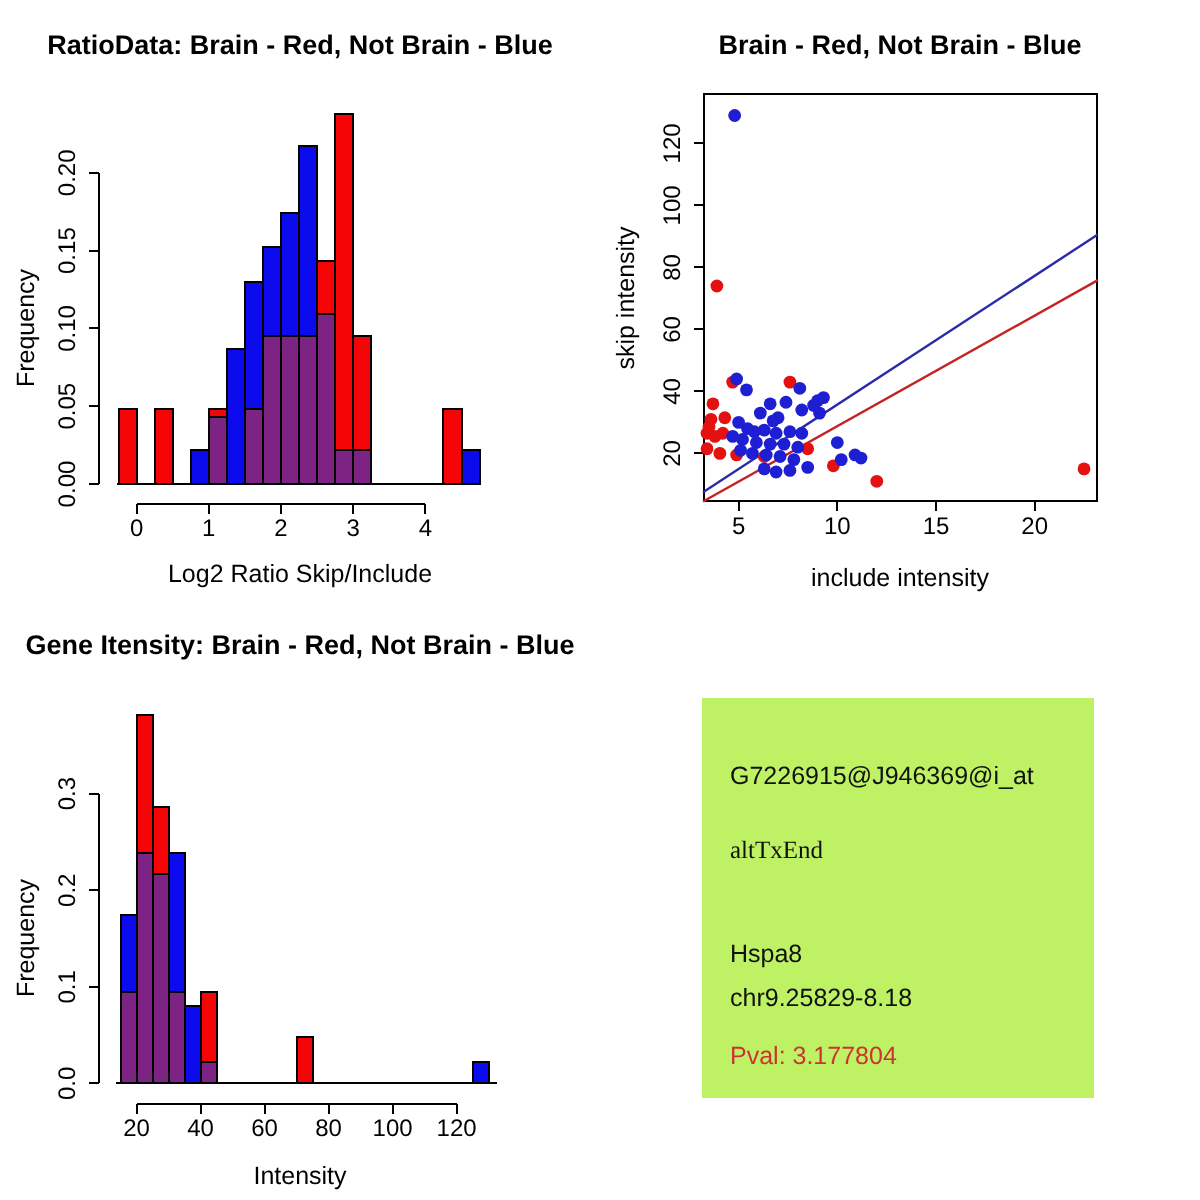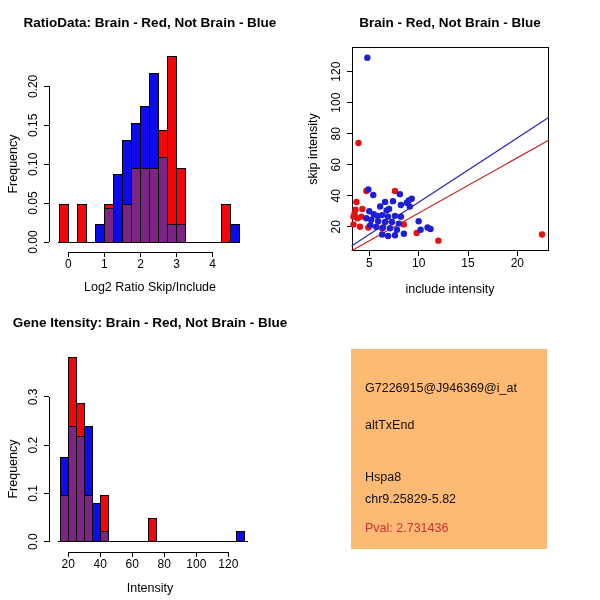--- a/index.html
+++ b/index.html
@@ -203,20 +203,20 @@
         <line x1="196.3" y1="552" x2="196.3" y2="557" stroke="#000" stroke-width="1" shape-rendering="crispEdges"></line>
         <text x="196.3" y="568" text-anchor="middle" font-size="12">100</text>
         <line x1="228.3" y1="552" x2="228.3" y2="557" stroke="#000" stroke-width="1" shape-rendering="crispEdges"></line>
         <text x="228.3" y="568" text-anchor="middle" font-size="12">120</text>
         <text x="150" y="327" text-anchor="middle" font-size="13.5" font-weight="bold">Gene Itensity: Brain - Red, Not Brain - Blue</text>
         <text x="150" y="592" text-anchor="middle" font-size="12.5">Intensity</text>
         <text x="17" y="469" text-anchor="middle" font-size="12.5" transform="rotate(-90 17 469)">Frequency</text>
       </g>
     </svg>
 
-  <div class="info-panel" style="background: #fdba74;">
+  <div class="info-panel" style="background: #bef264;">
     <div class="info-line l1" style="color: rgb(17, 17, 17);">G7226915@J946369@i_at</div>
-    <div class="info-line l2" style="color: rgb(17, 17, 17);">altTxEnd</div>
+    <div class="info-line l2" style="color: rgb(17, 17, 17); font-family: Liberation Serif, serif;">altTxEnd</div>
     <div class="info-line l3" style="color: rgb(17, 17, 17);">Hspa8</div>
-    <div class="info-line l4" style="color: rgb(17, 17, 17);">chr9.25829-5.82</div>
-    <div class="info-line l5" style="color: rgb(204, 51, 51);">Pval: 2.731436</div>
+    <div class="info-line l4" style="color: rgb(17, 17, 17);">chr9.25829-8.18</div>
+    <div class="info-line l5" style="color: rgb(204, 51, 51);">Pval: 3.177804</div>
   </div>
 </div>
 
 </body></html>

